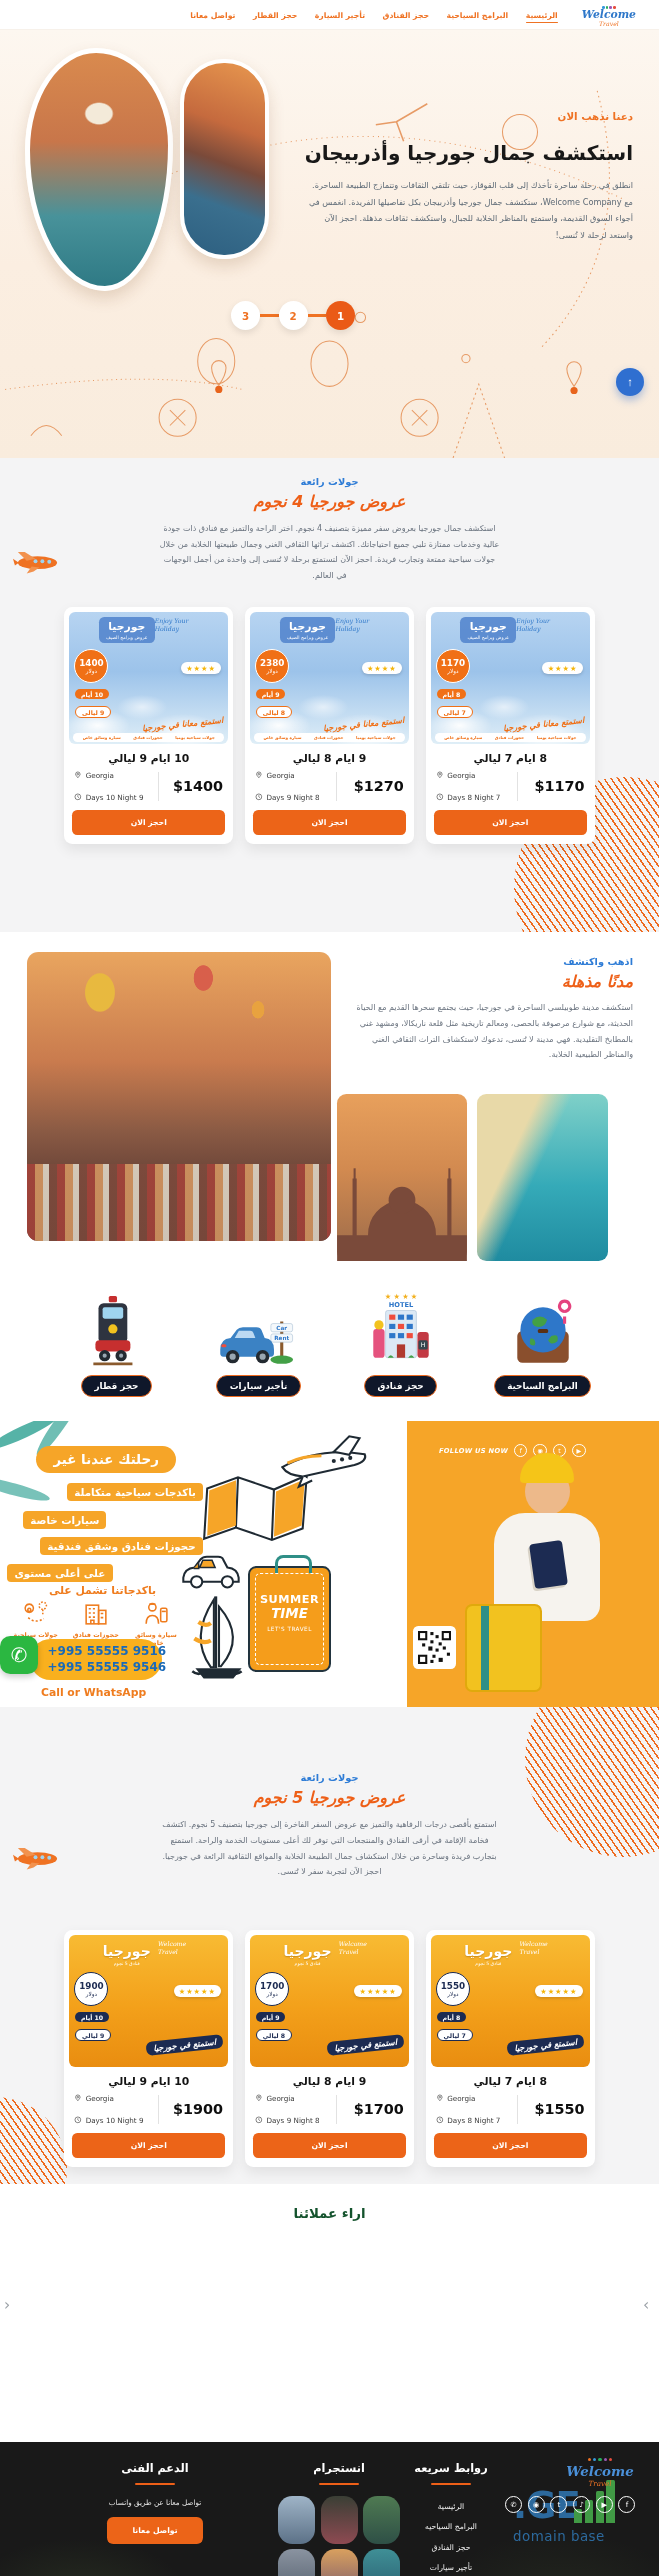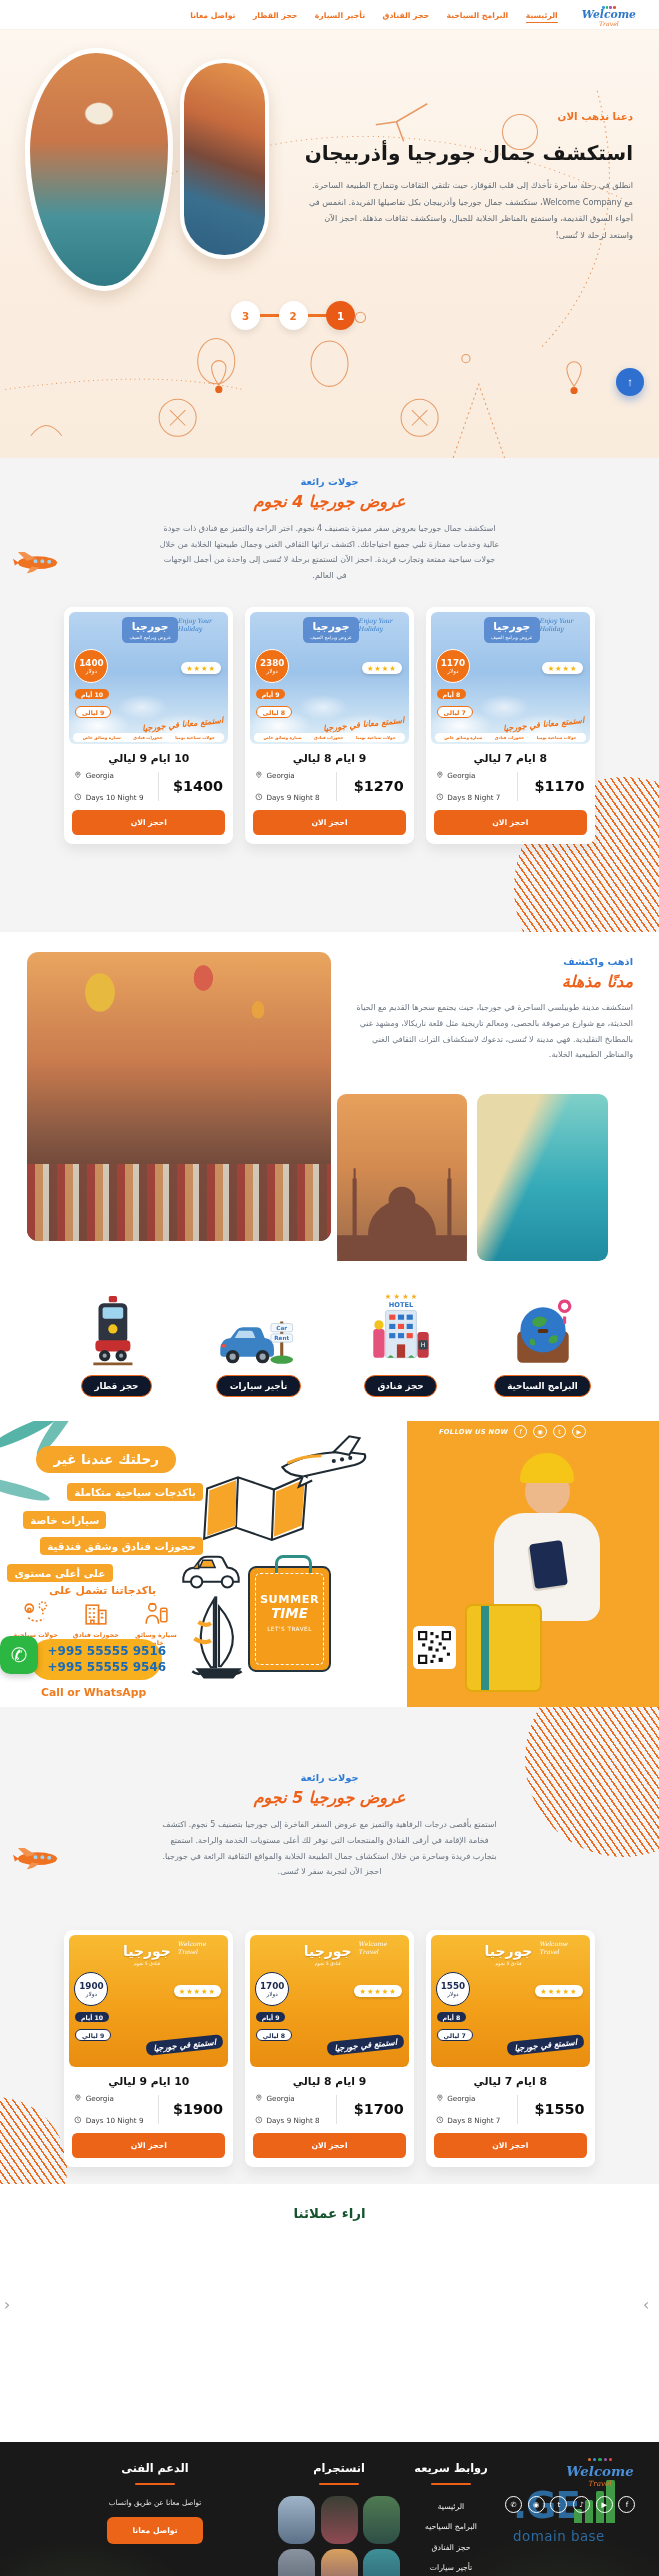--- a/index.html
+++ b/index.html
@@ -51,21 +51,21 @@
   .offers4 .cards { top:149px; }
   .offers5 .cards { top:223px; }
   .card { flex:1; background:#fff; border-radius:8.2px; box-shadow:0 5.2px 12.4px rgba(0,0,0,.08); padding:5.2px 5.2px 9.3px; direction:rtl; }
   .poster { height:132px; border-radius:6.2px; position:relative; overflow:hidden; }
   .p4 { background:linear-gradient(180deg,#b7d4f1 0%, #9cc3ea 45%, #dfeef7 100%); }
   .p4::before { content:""; position:absolute; inset:0;
     background: radial-gradient(46px 23px at 18% 86%, rgba(255,255,255,.95), transparent 70%),
                 radial-gradient(57px 28px at 72% 92%, rgba(255,255,255,.9), transparent 70%),
                 radial-gradient(36px 17.5px at 46% 72%, rgba(255,255,255,.6), transparent 70%); }
   .p5 { background:linear-gradient(180deg,#f8bb33 0%, #f3a01a 55%, #e98d10 100%); }
-  .po-top { display:flex; justify-content:flex-start; padding:5.2px 6.2px; position:relative; z-index:2; }
+  .po-top { display:flex; justify-content:center; padding:5.2px 6.2px; position:relative; z-index:2; }
   .po-script { font-family:"DejaVu Serif",serif; font-style:italic; font-size:6.2px; color:#2e77c9; width:44px; direction:ltr; text-align:left; line-height:1.25; }
   .p5 .po-script { color:#fff; }
   .po-panel { background:rgba(82,132,205,.88); border-radius:5.2px; padding:3.1px 7.2px; color:#fff; text-align:center; }
   .p5 .po-panel { background:transparent; }
   .po-hl { display:block; font-size:10.8px; font-weight:bold; }
   .p5 .po-hl { font-size:14px; text-shadow:0 1px 1.5px rgba(120,70,0,.35); }
   .po-sub { display:block; font-size:4.6px; margin-top:1.5px; opacity:.95; }
   .po-stars { position:absolute; right:7.2px; top:50px; background:#fff; border-radius:7.2px; padding:1.5px 5.2px; color:#f5b50a; font-size:7.2px; letter-spacing:1px; z-index:2; box-shadow:0 1.5px 3.1px rgba(0,0,0,.15); }
   .po-price { position:absolute; left:5.2px; top:37px; width:34px; height:34px; border-radius:50%; background:#f07016; border:1.5px solid #fff; color:#fff; display:flex; flex-direction:column; align-items:center; justify-content:center; z-index:2; }
   .po-price b { font-size:8.8px; } .po-price i { font-style:normal; font-size:5.7px; }
@@ -127,21 +127,21 @@
   .wa-badge { position:absolute; left:0; top:215px; width:38px; height:38px; border-radius:10.3px; background:#2bb741; display:flex; align-items:center; justify-content:center; color:#fff; font-size:19.6px; box-shadow:0 3.1px 6.2px rgba(0,0,0,.2); z-index:2; }
   .phone-pill { position:absolute; left:30px; top:218px; width:132px; background:#f9b01e; border-radius:20.6px; padding:4.1px 8.2px 4.1px 17.5px; direction:ltr; z-index:1; }
   .phone-pill div { color:#1a6ab8; font-size:12px; font-weight:bold; line-height:1.35; white-space:nowrap; }
   .bn-call { position:absolute; left:41px; top:265px; color:#ef7c1e; font-size:10.8px; font-weight:bold; direction:ltr; }
   .suitcase { position:absolute; left:248px; top:145px; width:83px; height:106px; background:#f59d1b; border:2.1px solid #22343f; border-radius:8.2px; }
   .suitcase::before { content:""; position:absolute; left:25px; top:-13.4px; width:31px; height:15.5px; border:3.1px solid #2f8f87; border-bottom:none; border-radius:8.2px 8.2px 0 0; }
   .suitcase .inner { position:absolute; inset:5.2px; border:1px dashed #fff; border-radius:5.2px; text-align:center; color:#fff; padding-top:18.5px; }
   .suitcase .l1 { font-size:11.3px; font-weight:bold; letter-spacing:0.5px; }
   .suitcase .l2 { font-size:13.4px; font-weight:bold; font-style:italic; }
   .suitcase .l3 { font-size:5.7px; margin-top:5.2px; letter-spacing:0.5px; }
-  .follow-row { position:absolute; left:32px; top:4px; display:flex; align-items:center; gap:6px; direction:ltr;text-align:right; }
+  .follow-row { position:absolute; left:32px; top:23px; display:flex; align-items:center; gap:6px; direction:ltr;text-align:right; }
   .follow-row .txt { color:#fff; font-size:6.7px; font-weight:bold; font-style:italic; letter-spacing:0.3px; }
   .soc-circle { width:13.4px; height:13.4px; border-radius:50%; border:1px solid #fff; color:#fff; font-size:6.2px; display:flex; align-items:center; justify-content:center; cursor:pointer; }
   .qr { position:absolute; left:6.2px; top:205px; width:43px; height:43px; background:#fff; border-radius:5.2px; display:flex; align-items:center; justify-content:center; }
   .woman { position:absolute; left:95px; top:28px; width:149px; height:242px; }
   .woman .head { position:absolute; left:54px; top:18.5px; width:45px; height:47px; border-radius:50%; background:#edb98a; }
   .woman .beanie { position:absolute; left:49px; top:4.1px; width:54px; height:30px; border-radius:27px 27px 4.1px 4.1px; background:#f5c518; }
   .woman .hair { position:absolute; left:47px; top:36px; width:58px; height:62px; border-radius:0 0 29px 29px; background:#4a3526; z-index:-1; }
   .woman .body { position:absolute; left:23px; top:64px; width:106px; height:108px; border-radius:31px 31px 15.5px 15.5px; background:#f6f3ee; }
   .woman .passport { position:absolute; left:61px; top:93px; width:33px; height:45px; border-radius:4.1px; background:#1c2b52; transform:rotate(-8deg); box-shadow:-2.1px 2.1px 0 #d8d2c6; }
   .woman .case { position:absolute; left:-6.2px; top:155px; width:77px; height:88px; border-radius:7.2px; background:#f2c21f; border:2.1px solid #e0a90c; }

